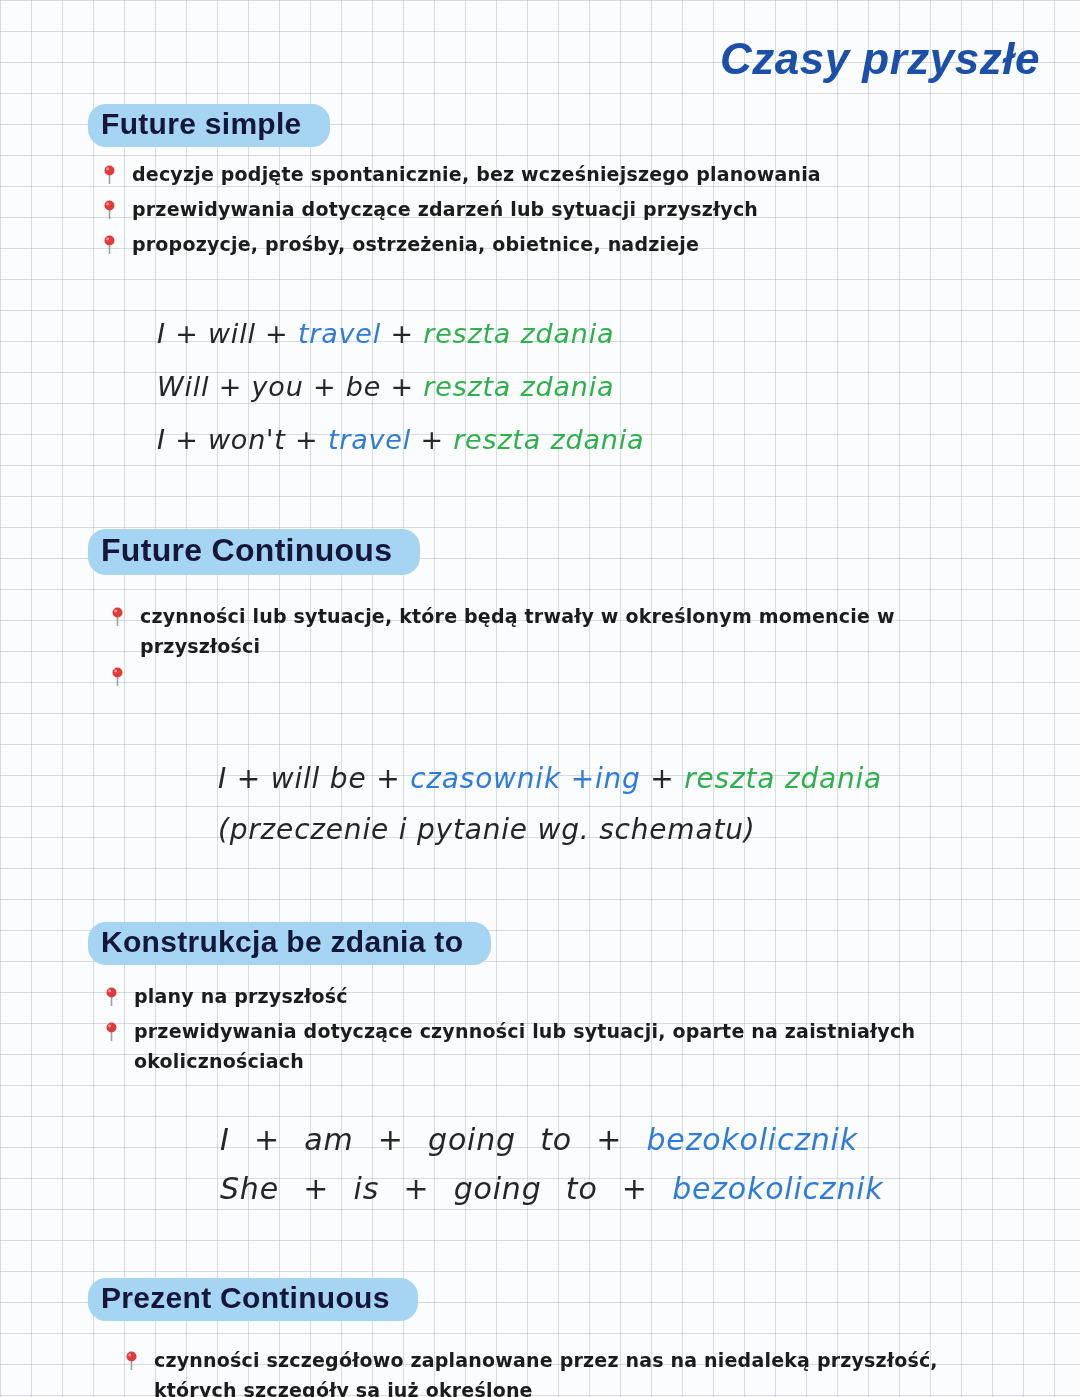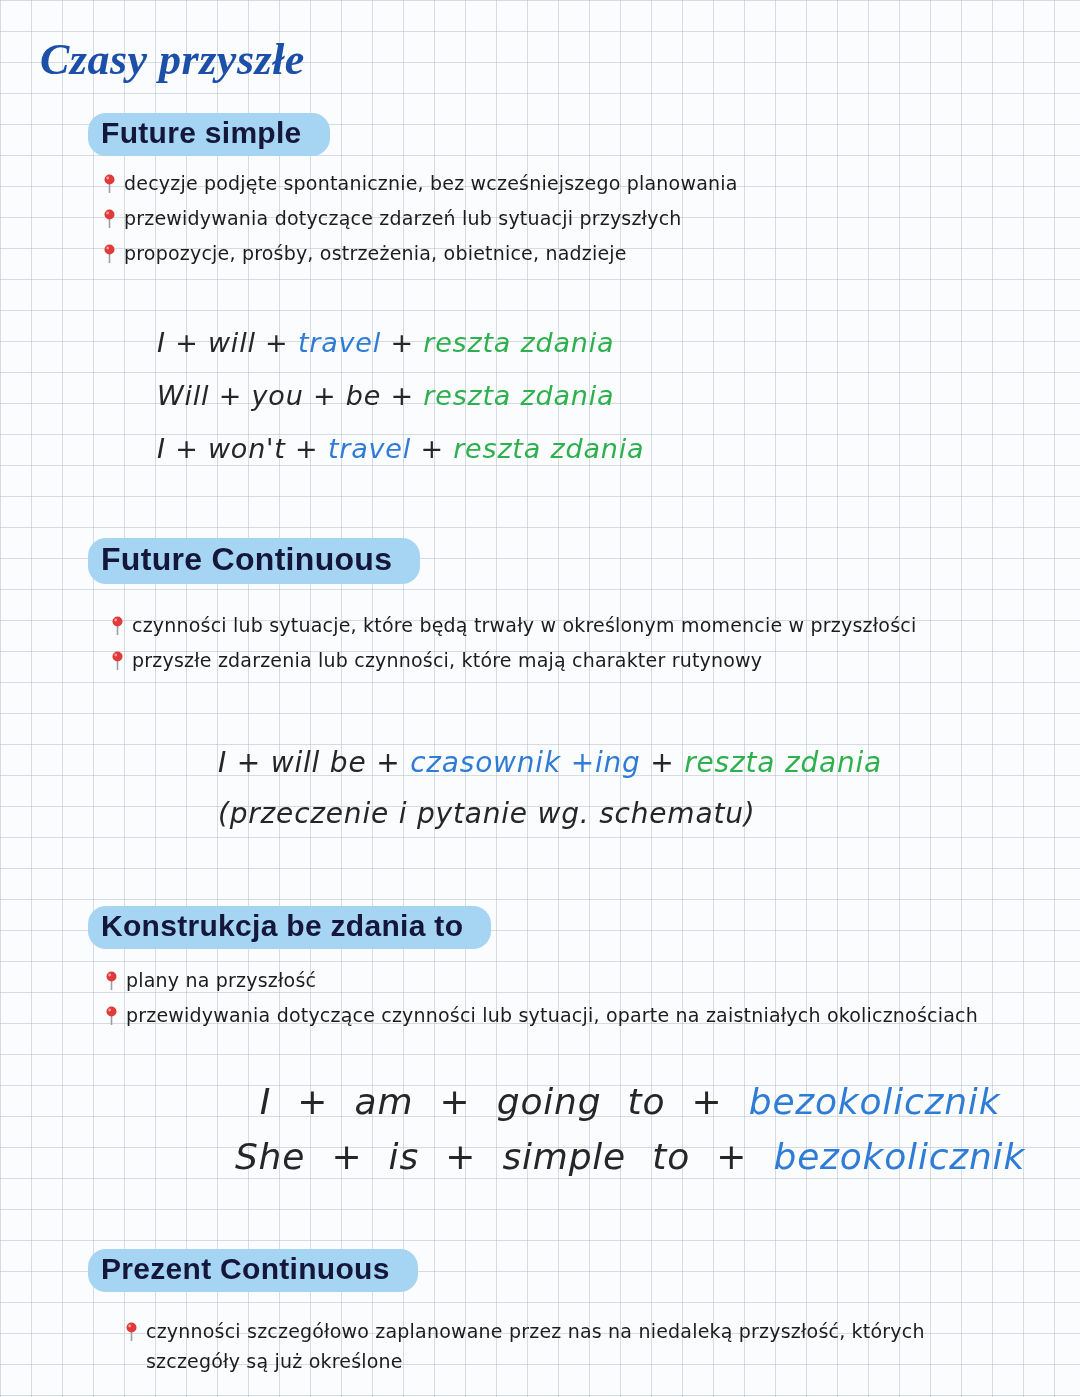--- a/index.html
+++ b/index.html
@@ -20,28 +20,28 @@
       linear-gradient(to right, rgba(170,181,192,.45) 1px, transparent 1px),
       linear-gradient(to bottom, rgba(170,181,192,.45) 1px, transparent 1px);
     background-size:31px 31px;
     font-family:"DejaVu Sans","Liberation Sans",sans-serif;
     color:#1c1c1c;
     overflow:hidden;
   }
   .page{padding:34px 40px 10px 40px;}
 
   .page-title{
-    text-align:left;
-    font-family:Liberation Serif, serif;
+    text-align:right;
+    font-family:Liberation Sans, sans-serif;
     font-style:italic;
     font-weight:bold;
     font-size:44px;
     color:var(--title-color);
     letter-spacing:.5px;
-    margin-bottom:28px;
+    margin-bottom:20px;
   }
 
   .section{margin-left:48px;}
   .section.s1{margin-top:6px;}
   .section.s2{margin-top:74px;}
   .section.s3{margin-top:76px;}
   .section.s4{margin-top:72px;}
 
   .heading-pill{
     display:inline-block;
@@ -56,41 +56,41 @@
   }
   .s2 .heading-pill{font-size:32px;}
 
   .bullets{margin-top:12px;margin-left:14px;max-width:900px;}
   .s2 .bullets{margin-top:26px;margin-left:22px;}
   .s3 .bullets{margin-top:16px;margin-left:16px;max-width:940px;}
   .s4 .bullets{margin-top:24px;margin-left:36px;max-width:880px;}
   .bullet{
     display:flex;
     align-items:flex-start;
-    gap:7px;
+    gap:15px;
     font-size:19px;
-    font-weight:400;
+    font-weight:700;
     line-height:1.58;
     letter-spacing:.2px;
   }
   .pin{flex:0 0 auto;margin-top:5px;}
 
   .formulas{margin-top:54px;margin-left:69px;}
   .s2 .formulas{margin-top:66px;margin-left:130px;}
   .s3 .formulas{margin-top:46px;margin-left:132px;}
   .formula{
     font-family:"DejaVu Sans","Liberation Sans",sans-serif;
     font-style:italic;
     font-size:27px;
     letter-spacing:.8px;
     margin-bottom:22px;
     white-space:nowrap;
   }
   .s2 .formula{font-size:28px;margin-bottom:18px;}
-  .s3 .formula{font-size:36px;word-spacing:14px;margin-bottom:14px;text-align:center;}
+  .s3 .formula{font-size:30px;word-spacing:14px;margin-bottom:14px;}
 
   .seg[data-ink="black"]{color:var(--ink-black);}
   .seg[data-ink="blue"]{color:var(--ink-blue);}
   .seg[data-ink="green"]{color:var(--ink-green);}
 </style>
 </head>
 <body>
 
 <div class="page">
 
@@ -147,21 +147,20 @@
               <circle cx="5.7" cy="4" r="1.4" fill="#ff9d9d"></circle>
             </svg></span>
         <span>czynności lub sytuacje, które będą trwały w określonym momencie w przyszłości</span>
       </div>
       <div class="bullet">
         <span class="pin"><svg width="15" height="21" viewBox="0 0 15 21">
               <line x1="7.5" y1="9" x2="7.5" y2="19" stroke="#9aa0a6" stroke-width="1.6"></line>
               <circle cx="7.5" cy="5.5" r="5" fill="#e03a3a"></circle>
               <circle cx="5.7" cy="4" r="1.4" fill="#ff9d9d"></circle>
             </svg></span>
-        <span>przyszłe zdarzenia lub czynności, które mają charakter rutynowy</span>
       </div>
     </div>
     <div class="formulas">
       <div class="formula">
         <span class="seg" data-ink="black">I + will be + </span><span class="seg" data-ink="blue">czasownik +ing</span><span class="seg" data-ink="black"> + </span><span class="seg" data-ink="green">reszta zdania</span>
       </div>
       <div class="formula">
         <span class="seg" data-ink="black">(przeczenie i pytanie wg. schematu)</span>
       </div>
     </div>
@@ -185,21 +184,21 @@
               <circle cx="5.7" cy="4" r="1.4" fill="#ff9d9d"></circle>
             </svg></span>
         <span>przewidywania dotyczące czynności lub sytuacji, oparte na zaistniałych okolicznościach</span>
       </div>
     </div>
     <div class="formulas">
       <div class="formula">
         <span class="seg" data-ink="black">I + am + going to + </span><span class="seg" data-ink="blue">bezokolicznik</span>
       </div>
       <div class="formula">
-        <span class="seg" data-ink="black">She + is + simple to + </span><span class="seg" data-ink="blue">bezokolicznik</span>
+        <span class="seg" data-ink="black">She + is + going to + </span><span class="seg" data-ink="blue">bezokolicznik</span>
       </div>
     </div>
   </section>
 
   <section class="section s4">
     <div class="heading-pill">Prezent Continuous</div>
     <div class="bullets">
       <div class="bullet">
         <span class="pin"><svg width="15" height="21" viewBox="0 0 15 21">
               <line x1="7.5" y1="9" x2="7.5" y2="19" stroke="#9aa0a6" stroke-width="1.6"></line>

